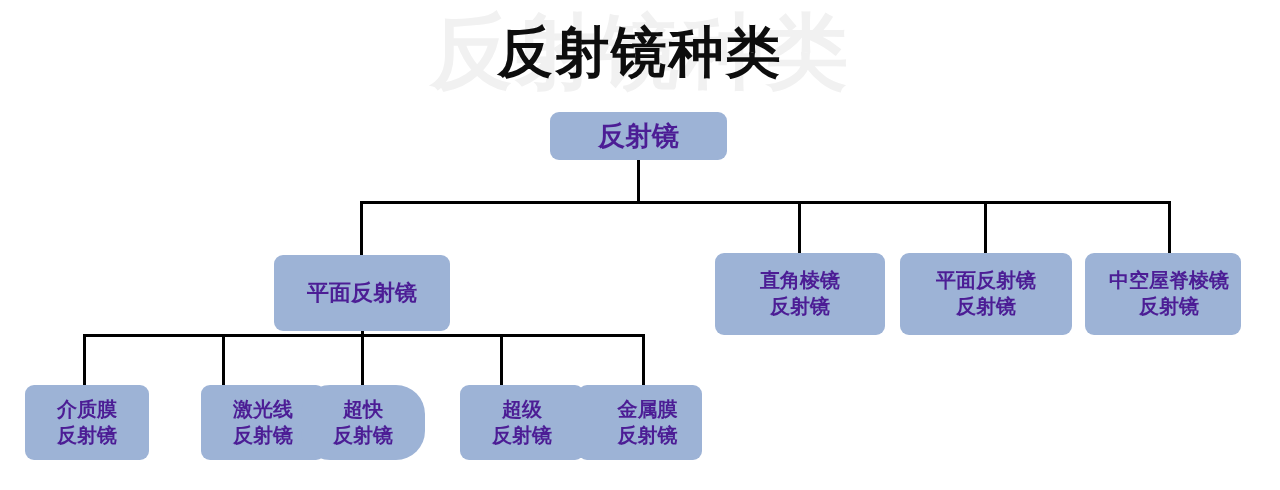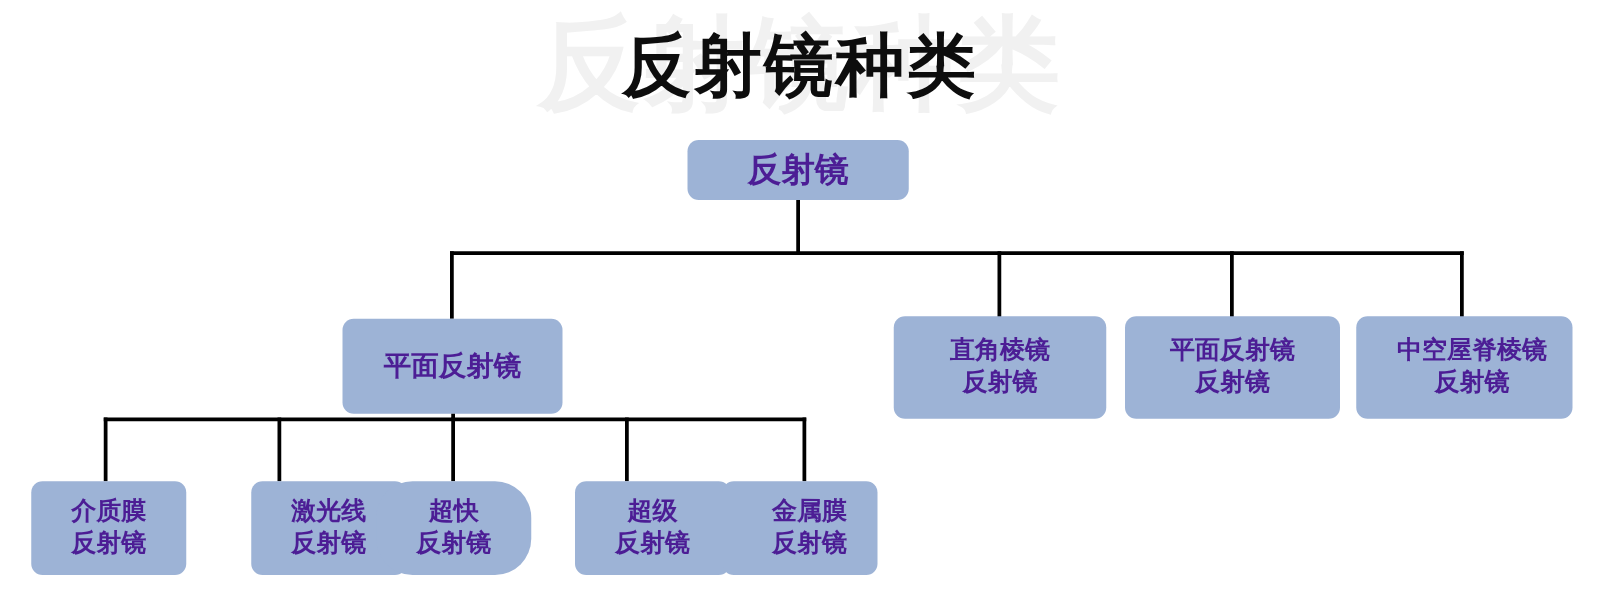--- a/index.html
+++ b/index.html
@@ -103,21 +103,21 @@
   <div class="conn conn-v" style="left:360px; top:201px; width:3px; height:54px;"></div>
   <div class="conn conn-v" style="left:798px; top:201px; width:3px; height:54px;"></div>
   <div class="conn conn-v" style="left:984px; top:201px; width:3px; height:54px;"></div>
   <div class="conn conn-v" style="left:1168px; top:201px; width:3px; height:54px;"></div>
 
   <div class="node level2" style="left:274px; top:255px; width:176px; height:76px;">平面反射镜</div>
   <div class="node level2-s" style="left:715px; top:253px; width:170px; height:82px;">直角棱镜
 反射镜</div>
   <div class="node level2-s" style="left:900px; top:253px; width:172px; height:82px;">平面反射镜
 反射镜</div>
-  <div class="node level2-s" style="left:1085px; top:253px; width:173px; height:82px;padding-left:16px;">中空屋脊棱镜
+  <div class="node level2-s" style="left:1085px; top:253px; width:156px; height:82px;padding-left:16px;">中空屋脊棱镜
 反射镜</div>
 
   <div class="conn conn-v" style="left:361px; top:331px; width:3px; height:5px;"></div>
 
   <div class="conn conn-h" style="left:83px; top:334px; width:562px; height:3px;"></div>
 
   <div class="conn conn-v" style="left:83px;  top:334px; width:3px; height:51px;"></div>
   <div class="conn conn-v" style="left:222px; top:334px; width:3px; height:51px;"></div>
   <div class="conn conn-v" style="left:361px; top:334px; width:3px; height:51px;"></div>
   <div class="conn conn-v" style="left:500px; top:334px; width:3px; height:51px;"></div>

